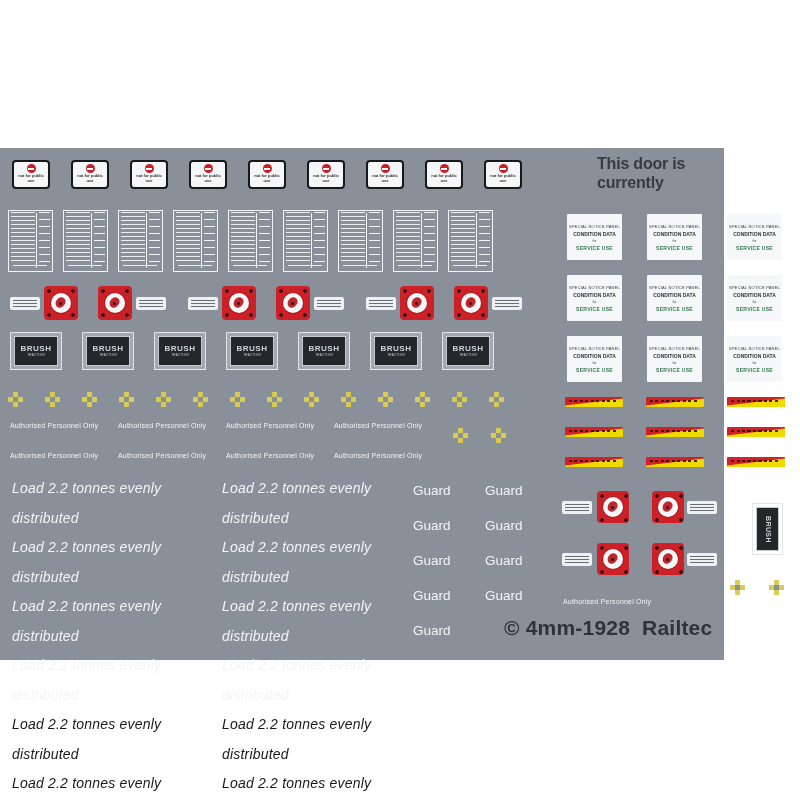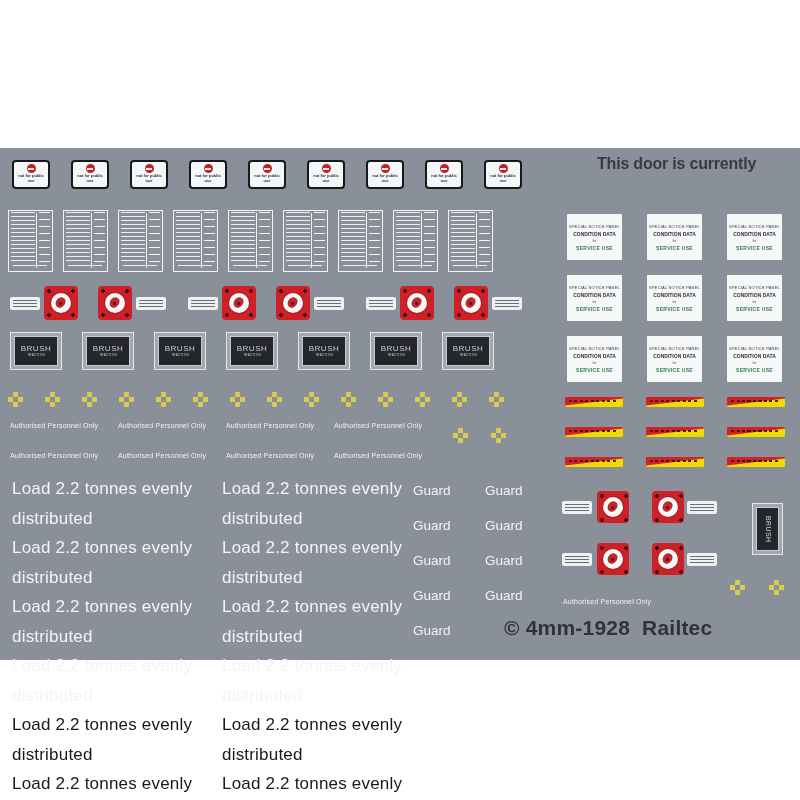--- a/index.html
+++ b/index.html
@@ -1,21 +1,21 @@
 <!DOCTYPE html>
 <html><head>
 <meta charset="utf-8">
 <style>
   html,body{margin:0;padding:0;}
   body{
     width:800px;height:800px;background:#ffffff;position:relative;overflow:hidden;
     font-family:"Liberation Sans", sans-serif;
   }
   #sheet{
-    position:absolute;left:0;top:148px;width:800px;height:512px;
+    position:absolute;left:0;top:148px;width:724px;height:512px;
     background:#8a909a;
   }
   .row{position:absolute;display:flex;align-items:center;}
 
   
   .nfp{
     width:38px;height:29px;background:#f5f6f7;border:2px solid #17181a;border-radius:4px;
     display:flex;flex-direction:column;align-items:center;padding-top:2px;box-sizing:border-box;flex:0 0 auto;
   }
   .nfp-circle{width:9px;height:9px;border-radius:50%;background:#c62026;position:relative;margin-bottom:1px;}
@@ -60,35 +60,35 @@
   .mini-label::after{content:"";position:absolute;left:3px;right:3px;top:3px;bottom:3px;
     background:repeating-linear-gradient(rgba(90,96,104,.9) 0 1px, transparent 1px 3px);}
 
   
   .works-plate{
     width:52px;height:38px;box-sizing:border-box;border:1px solid #e3e6e9;padding:3px;flex:0 0 auto;
     background:rgba(255,255,255,.22);display:flex;
   }
   .wp-inner{flex:1;background:#24262a;border:1px solid #c7ccd2;display:flex;flex-direction:column;
     align-items:center;justify-content:center;color:#cdd2d8;overflow:hidden;}
-  .wp-name{font-size:8px;font-weight:normal;letter-spacing:.5px;line-height:8px;}
+  .wp-name{font-size:8px;font-weight:bold;letter-spacing:.5px;line-height:8px;}
   .wp-sub{font-size:3px;line-height:4px;letter-spacing:.3px;}
   .works-plate.vertical{width:31px;height:52px;position:absolute;}
   .works-plate.vertical .wp-name{writing-mode:vertical-rl;font-size:7px;letter-spacing:.4px;}
 
   
   .cross{width:15px;height:15px;position:relative;flex:0 0 auto;}
   .cross::before{content:"";position:absolute;inset:0;background:#d9cd4f;
     clip-path:polygon(34% 0,66% 0,66% 34%,100% 34%,100% 66%,66% 66%,66% 100%,34% 100%,34% 66%,0 66%,0 34%,34% 34%);}
   .cross::after{content:"";position:absolute;left:50%;top:50%;width:5px;height:5px;margin:-2.5px 0 0 -2.5px;background:#8a909a;}
 
   
   .auth-text{width:108px;font-size:7px;color:#f2f3f5;letter-spacing:.2px;flex:0 0 auto;}
   .load-col{position:absolute;display:flex;flex-direction:column;}
-  .load-row{line-height:29.5px;font-size:17px;letter-spacing:.2px;}
+  .load-row{line-height:29.5px;font-size:14px;letter-spacing:.2px;font-style:italic;}
   .load-row span{display:inline-block;width:210px;}
   .load-col .load-row:nth-child(-n+4){color:#f3f4f6;}
   .load-col .load-row:nth-child(n+5){color:#17191c;}
   .guard-col{position:absolute;display:flex;flex-direction:column;color:#f3f4f6;font-size:13.5px;}
   .guard-col div{line-height:35px;}
 
   
   .notice-grid{position:absolute;display:grid;grid-template-columns:repeat(3,55px);gap:15px 25px;}
   .notice{width:55px;height:46px;background:#f6f7f8;border-radius:1px;display:flex;flex-direction:column;
     align-items:center;justify-content:center;gap:2px;text-align:center;overflow:hidden;}

